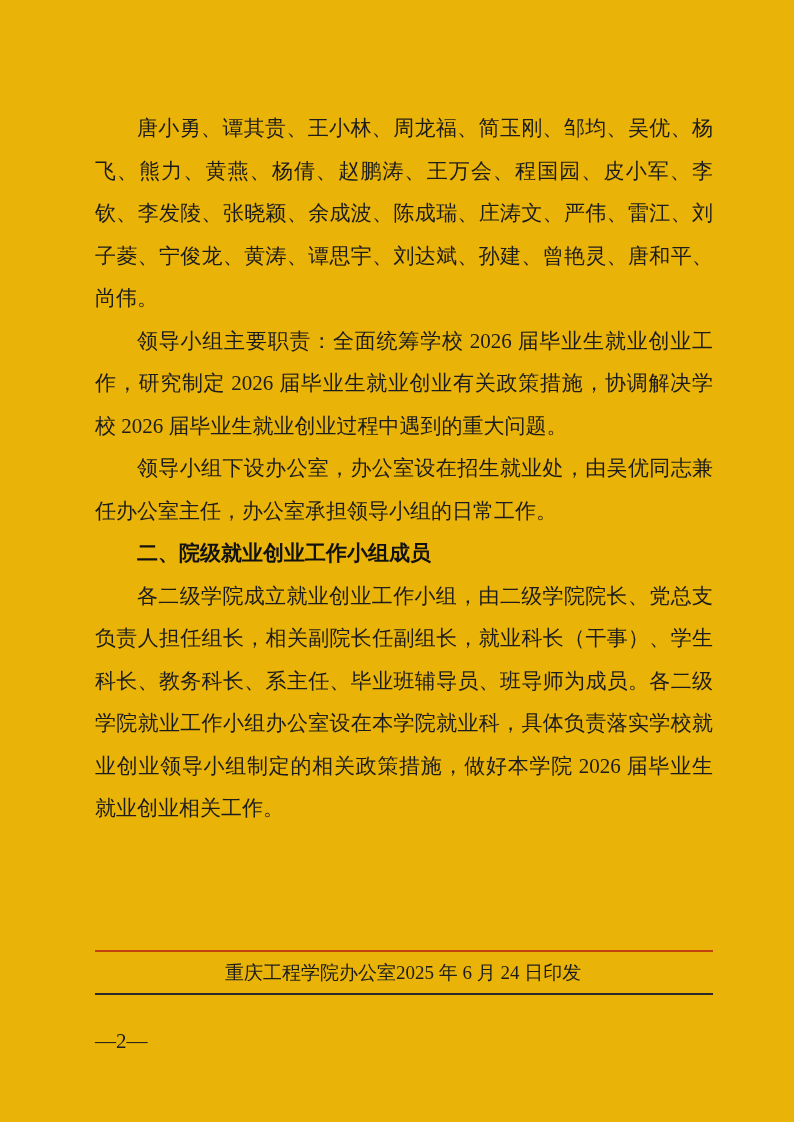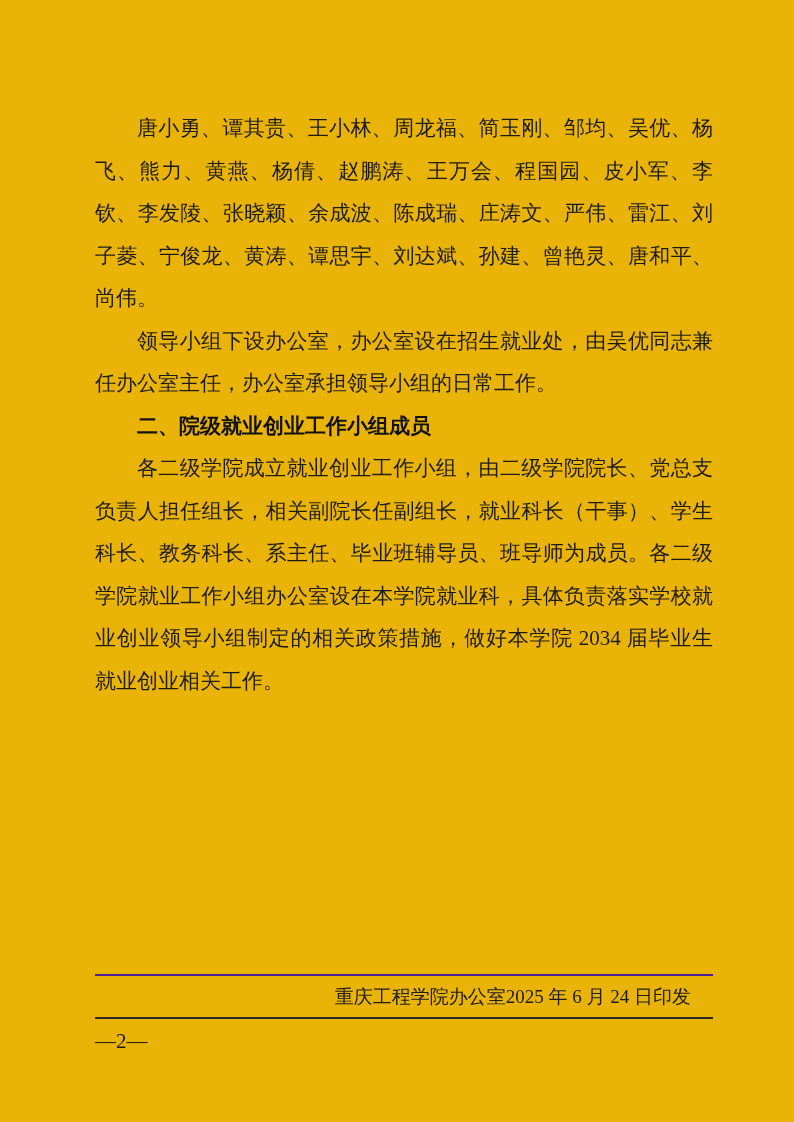--- a/index.html
+++ b/index.html
@@ -51,47 +51,47 @@
   .signature-block div {
     white-space: nowrap;
   }
   .footer-bar {
     position: absolute;
     left: 95px;
     top: 950px;
     width: 618px;
     height: 45px;
     box-sizing: border-box;
-    border-top: 2px solid #4c1d95;
+    border-top: 2px solid #c2410c;
     border-bottom: 2px solid #2a2a2a;
     display: flex;
-    justify-content: flex-end;
+    justify-content: center;
     align-items: center;
     padding: 0 22px 0 20px;
     font-size: 19px;
-    margin-top: 24px;
   }
   .page-number {
     position: absolute;
     left: 95px;
     top: 1026px;
     font-size: 21px;
     line-height: 30px;
   }
 </style>
 </head>
 <body>
 
 <div class="page">
 
   <div class="doc-body">
     <p class="para">唐小勇、谭其贵、王小林、周龙福、简玉刚、邹均、吴优、杨飞、熊力、黄燕、杨倩、赵鹏涛、王万会、程国园、皮小军、李钦、李发陵、张晓颖、余成波、陈成瑞、庄涛文、严伟、雷江、刘子菱、宁俊龙、黄涛、谭思宇、刘达斌、孙建、曾艳灵、唐和平、尚伟。</p>
+    <p class="para">领导小组主要职责：全面统筹学校 2026 届毕业生就业创业工作，研究制定 2026 届毕业生就业创业有关政策措施，协调解决学校 2026 届毕业生就业创业过程中遇到的重大问题。</p>
     <p class="para">领导小组下设办公室，办公室设在招生就业处，由吴优同志兼任办公室主任，办公室承担领导小组的日常工作。</p>
     <h2 class="section-heading">二、院级就业创业工作小组成员</h2>
-    <p class="para">各二级学院成立就业创业工作小组，由二级学院院长、党总支负责人担任组长，相关副院长任副组长，就业科长（干事）、学生科长、教务科长、系主任、毕业班辅导员、班导师为成员。各二级学院就业工作小组办公室设在本学院就业科，具体负责落实学校就业创业领导小组制定的相关政策措施，做好本学院 2034 届毕业生就业创业相关工作。</p>
+    <p class="para">各二级学院成立就业创业工作小组，由二级学院院长、党总支负责人担任组长，相关副院长任副组长，就业科长（干事）、学生科长、教务科长、系主任、毕业班辅导员、班导师为成员。各二级学院就业工作小组办公室设在本学院就业科，具体负责落实学校就业创业领导小组制定的相关政策措施，做好本学院 2026 届毕业生就业创业相关工作。</p>
   </div>
 
 
   <div class="footer-bar">
     <span>重庆工程学院办公室</span>
     <span>2025 年 6 月 24 日印发</span>
   </div>
 
   <div class="page-number">—2—</div>
 

